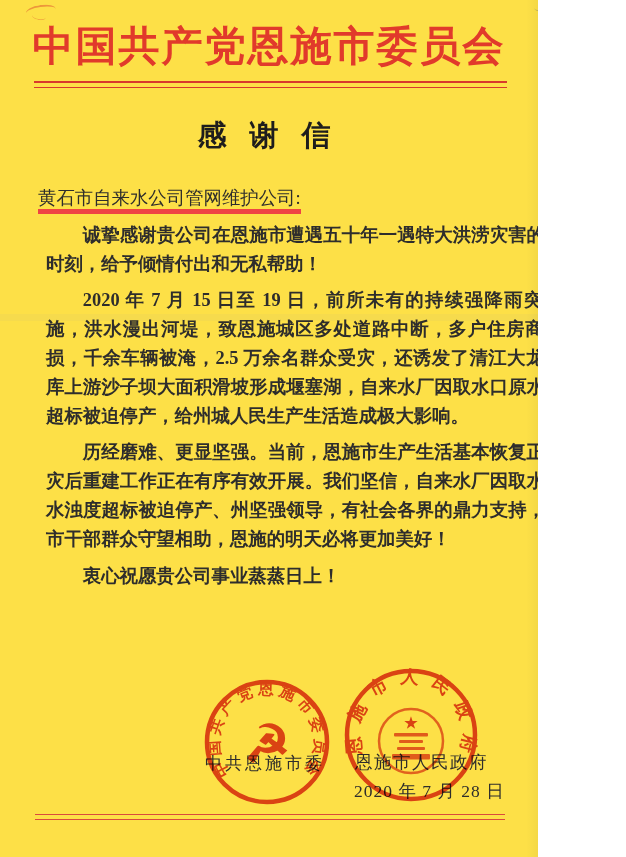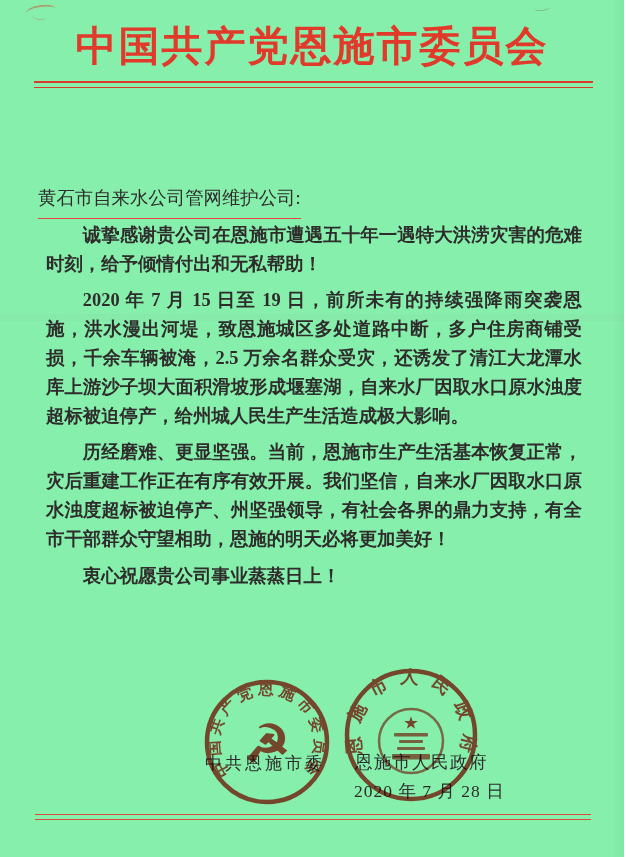--- a/index.html
+++ b/index.html
@@ -1,20 +1,20 @@
 <!DOCTYPE html>
 <html><head>
 <meta charset="utf-8">
 <style>
   html, body { margin: 0; padding: 0; background: #ffffff; }
   .page {
     position: relative;
-    width: 624px;
+    width: 538px;
     height: 857px;
-    background: #86efac;
+    background: #fde047;
     overflow: hidden;
     font-family: "Liberation Serif", "DejaVu Serif", serif;
   }
   .edge-shade {
     position: absolute; top: 0; right: 0; width: 12px; height: 857px;
     background: linear-gradient(to right, rgba(0,0,0,0), rgba(0,0,0,0.035));
   }
   .letterhead {
     position: absolute; top: 19px; left: 0; right: 0;
     text-align: center;
@@ -36,21 +36,21 @@
     letter-spacing: 23px; padding-right: 10px; text-indent: 23px;
     white-space: nowrap;
   }
   .letter-body {
     position: absolute; top: 184px; left: 38px; width: 552px;
     font-size: 18.4px; line-height: 28.8px;
     color: #2e2d2c;
     text-align: justify;
   }
   .salutation { margin: 0; }
-  .salutation-text { border-bottom: 1px solid #ef4444; padding-bottom: 10px; }
+  .salutation-text { border-bottom: 5px solid #ef4444; padding-bottom: 1px; }
   .para { margin: 8px; text-indent: 2em; font-weight: bold; }
   .sig, .letter-date {
     position: absolute;
     color: #2e2d2c;
     white-space: nowrap;
     z-index: 1;
   }
   .sig-left  { left: 205px; top: 752px; font-size: 17px;   letter-spacing: 3px; }
   .sig-right { left: 355px; top: 750px; font-size: 17.5px; letter-spacing: 1.5px; }
   .letter-date { left: 354px; top: 779px; font-size: 17.5px; letter-spacing: 1px; }
@@ -88,20 +88,21 @@
   <div class="edge-shade"></div>
   <div class="artifact artifact-red-1"></div>
   <div class="artifact artifact-red-2"></div>
   <div class="artifact artifact-gray-1"></div>
   <div class="artifact artifact-smudge"></div>
 
   <div class="letterhead">中国共产党恩施市委员会</div>
 
   <div class="rule-top"></div>
 
+  <div class="letter-title">感谢信</div>
 
   <div class="letter-body">
     <p class="salutation"><span class="salutation-text">黄石市自来水公司管网维护公司:</span></p>
     <p class="para">诚挚感谢贵公司在恩施市遭遇五十年一遇特大洪涝灾害的危难时刻，给予倾情付出和无私帮助！</p>
     <p class="para">2020 年 7 月 15 日至 19 日，前所未有的持续强降雨突袭恩施，洪水漫出河堤，致恩施城区多处道路中断，多户住房商铺受损，千余车辆被淹，2.5 万余名群众受灾，还诱发了清江大龙潭水库上游沙子坝大面积滑坡形成堰塞湖，自来水厂因取水口原水浊度超标被迫停产，给州城人民生产生活造成极大影响。</p>
     <p class="para">历经磨难、更显坚强。当前，恩施市生产生活基本恢复正常，灾后重建工作正在有序有效开展。我们坚信，自来水厂因取水口原水浊度超标被迫停产、州坚强领导，有社会各界的鼎力支持，有全市干部群众守望相助，恩施的明天必将更加美好！</p>
     <p class="para">衷心祝愿贵公司事业蒸蒸日上！</p>
   </div>
 
   <div class="sig sig-left">中共恩施市委</div>

